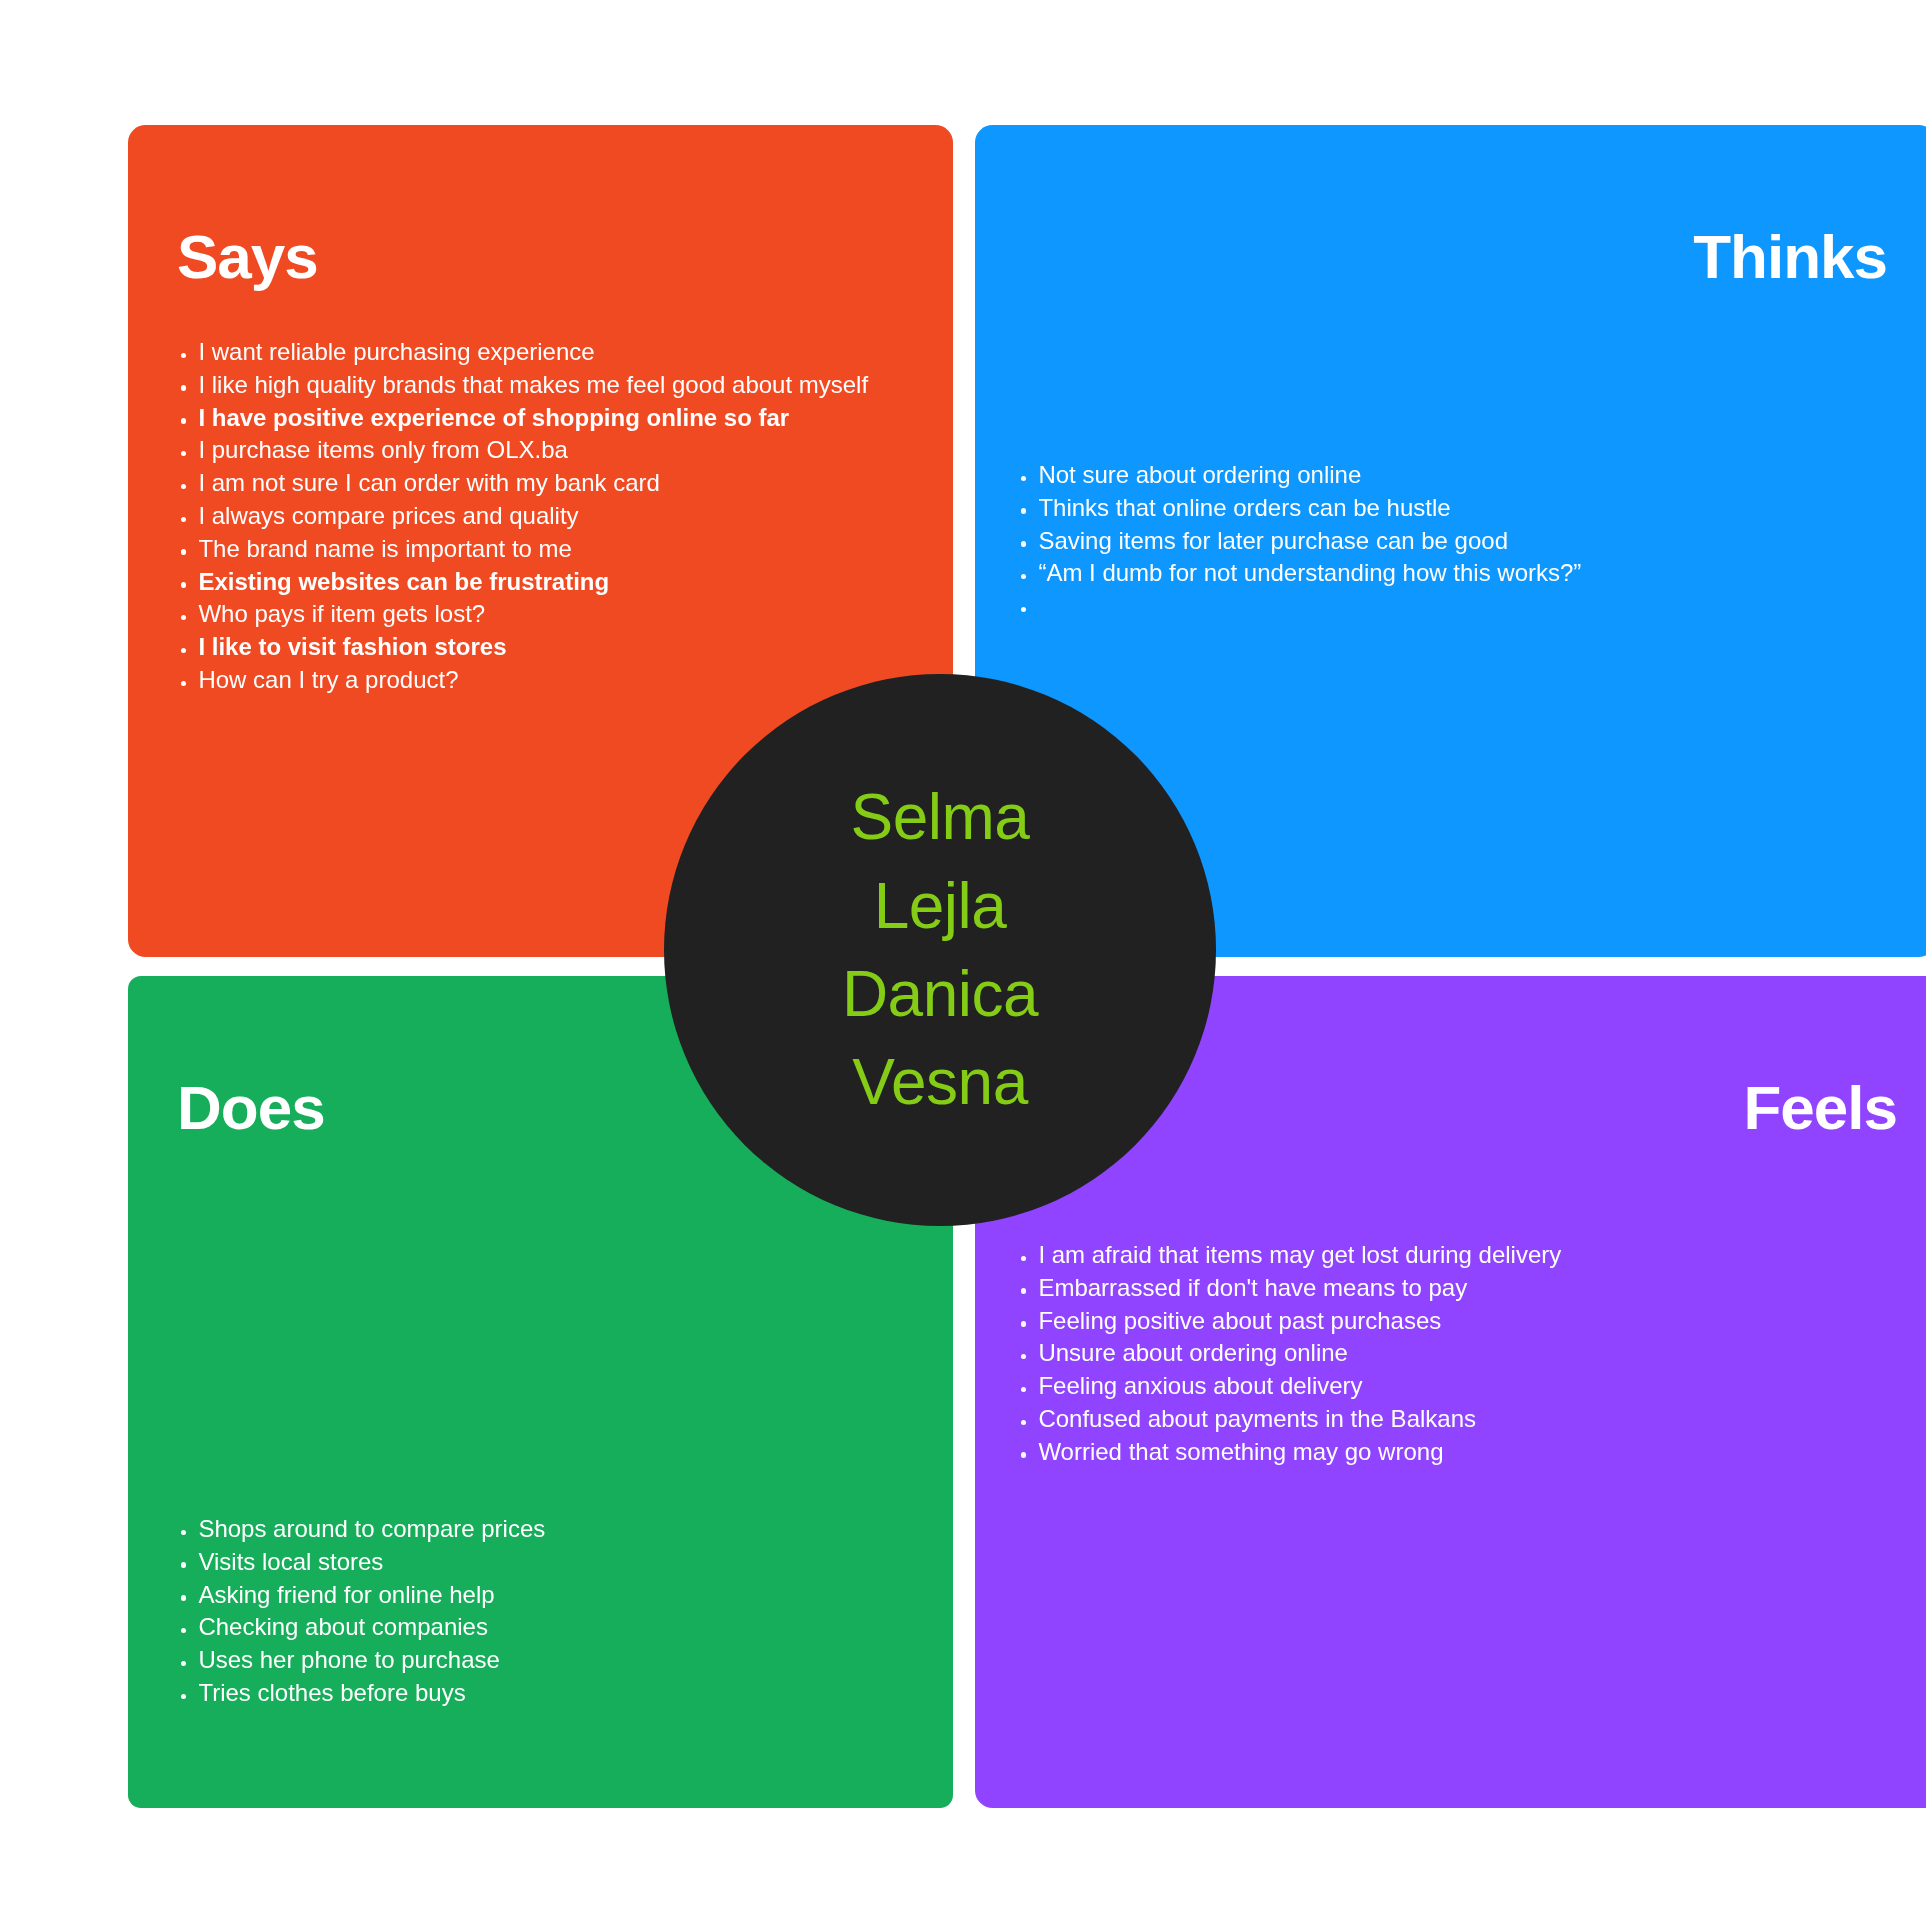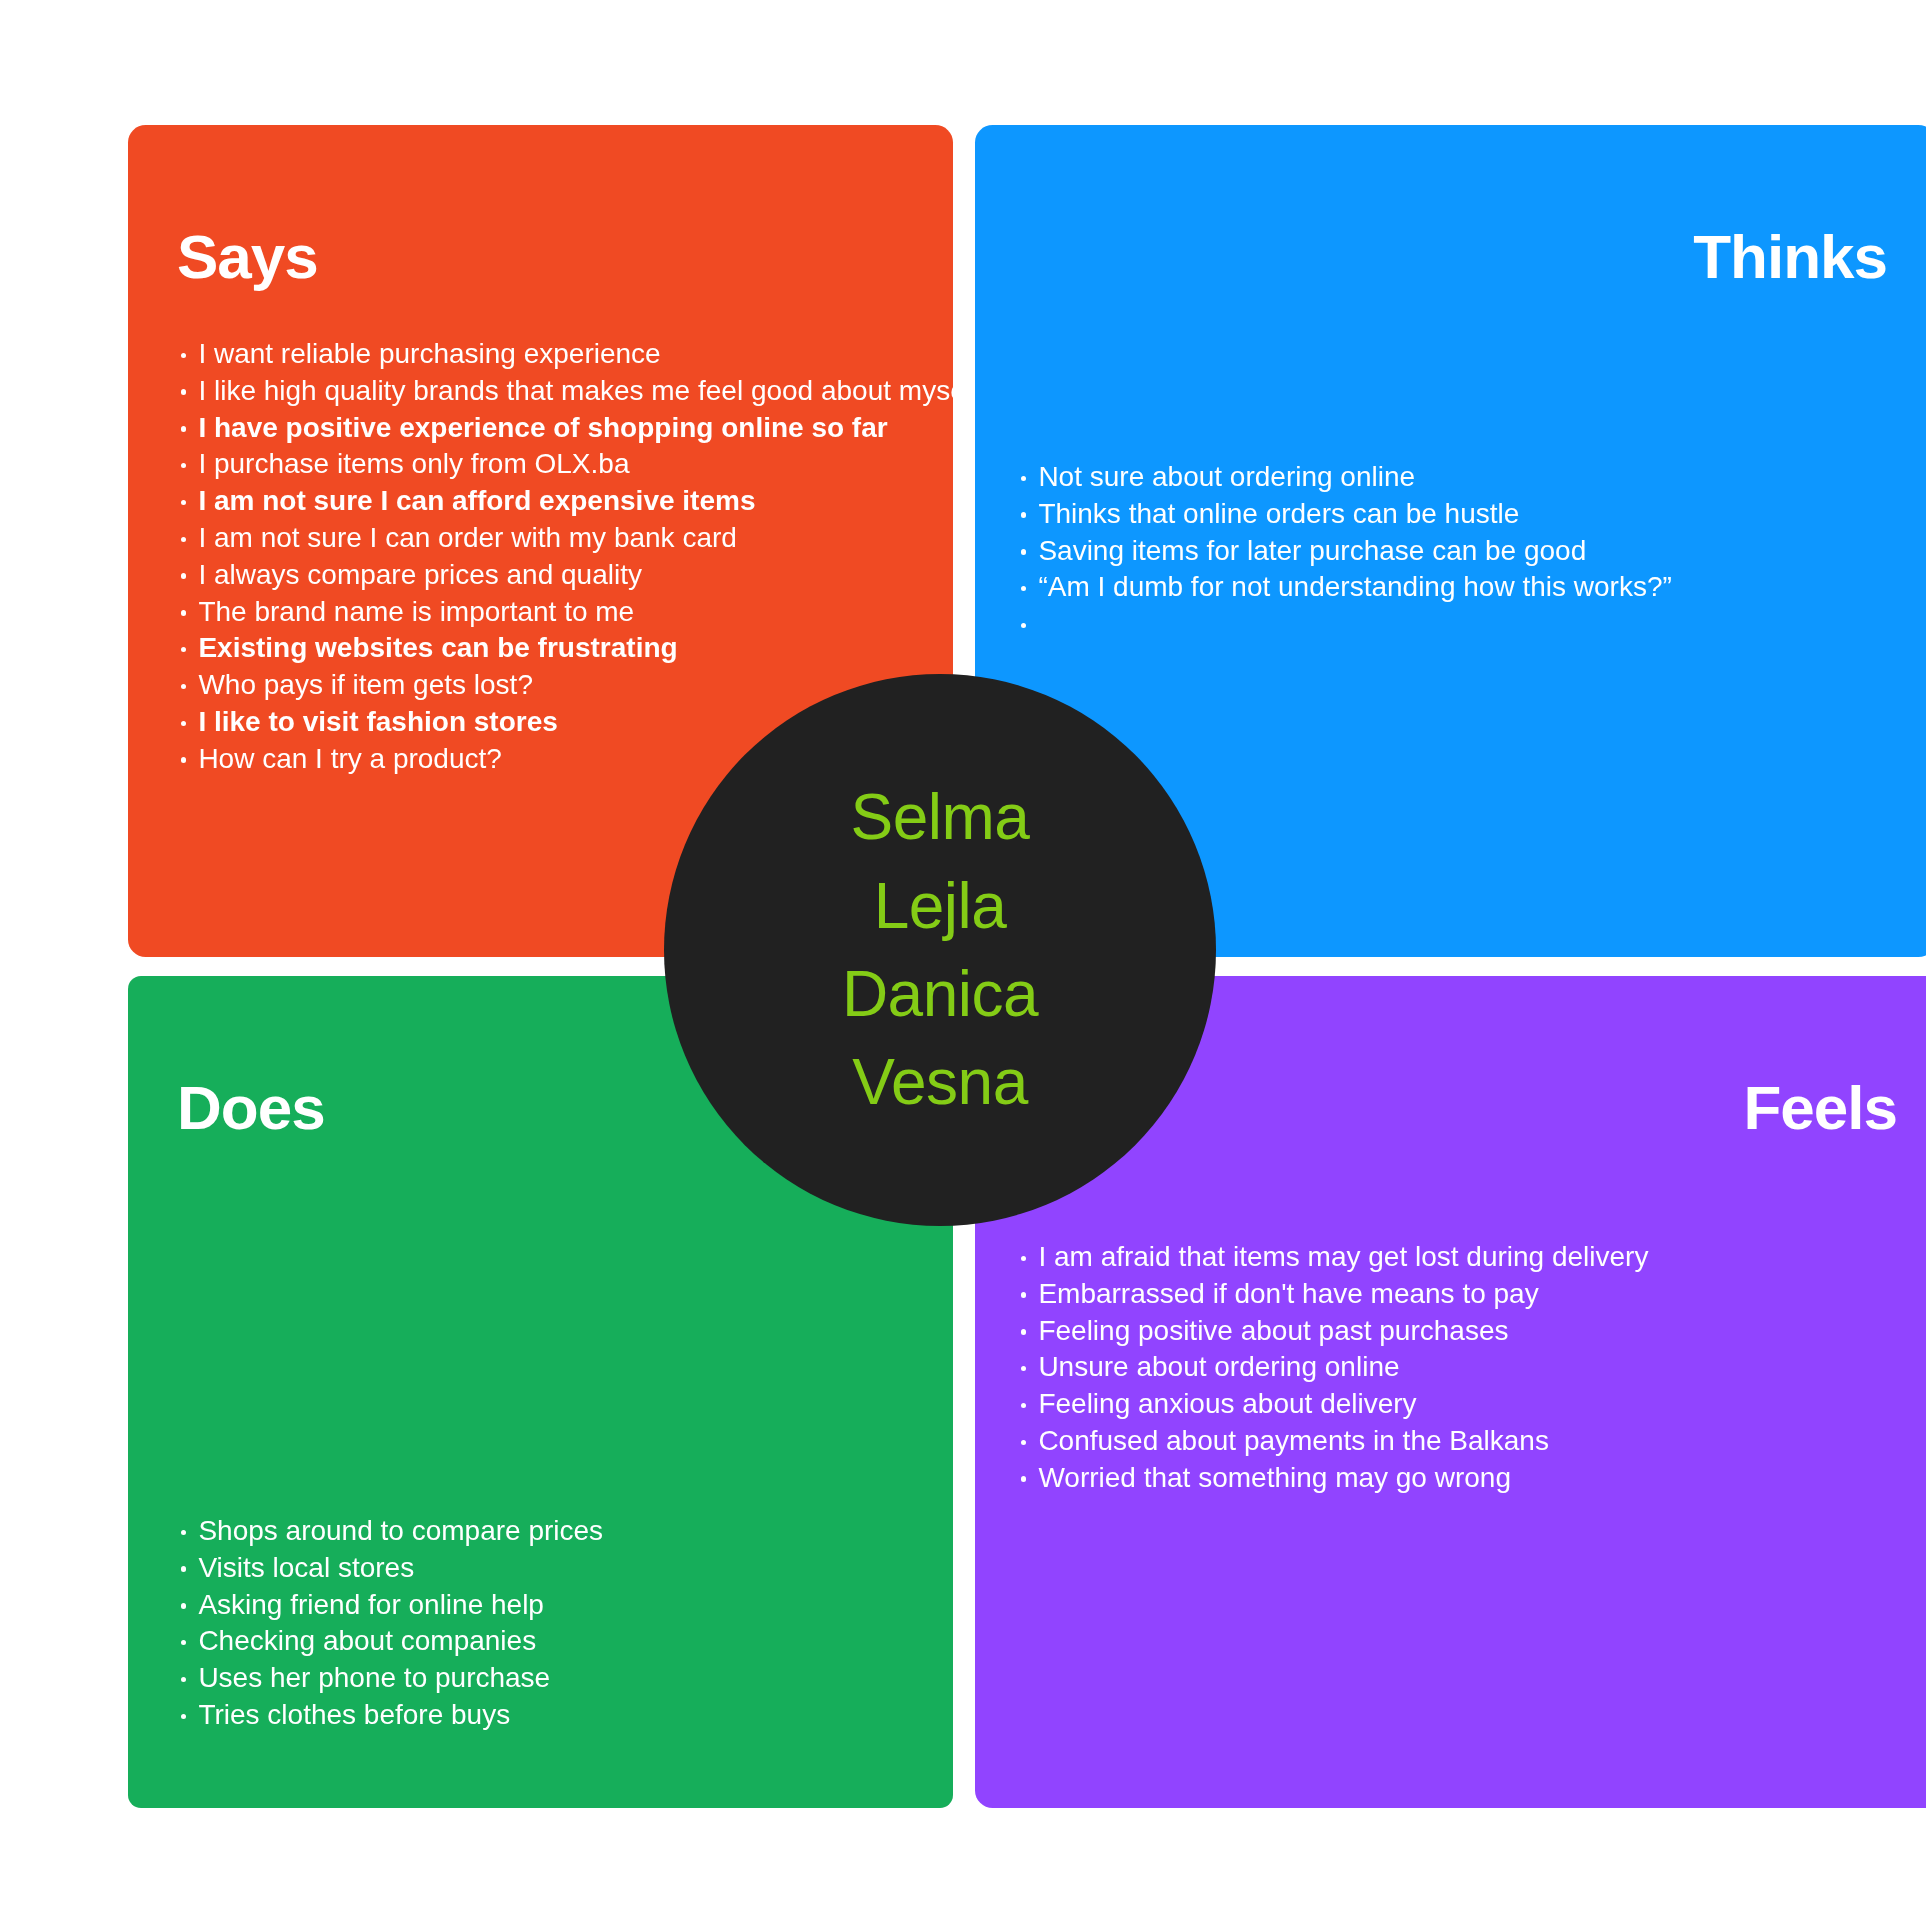--- a/index.html
+++ b/index.html
@@ -81,21 +81,21 @@
 
   .bullet-list {
     position: absolute;
     margin: 0;
     padding: 0;
     list-style: none;
   }
   .bullet-list li {
     position: relative;
     color: #ffffff;
-    font-size: 28px;
+    font-size: 24px;
     line-height: 1.0;
     padding-left: 25.4px;
     margin-bottom: 8.8px;
     white-space: nowrap;
   }
   .bullet-list li:last-child { margin-bottom: 0; }
   .bullet-list li::before {
     content: "";
     position: absolute;
     left: 7.8px;
@@ -143,21 +143,20 @@
 
 <div id="empathy-map">
 
   <section class="quadrant" id="quad-says" style="background: rgb(240, 74, 35);">
     <h2 class="quad-title title-left">Says</h2>
     <ul class="bullet-list" id="list-says">
         <li>I want reliable purchasing experience</li>
         <li>I like high quality brands that makes me feel good about myself</li>
         <li class="em">I have positive experience of shopping online so far</li>
         <li>I purchase items only from OLX.ba</li>
-        <li class="em">I am not sure I can afford expensive items</li>
         <li>I am not sure I can order with my bank card</li>
         <li>I always compare prices and quality</li>
         <li>The brand name is important to me</li>
         <li class="em">Existing websites can be frustrating</li>
         <li>Who pays if item gets lost?</li>
         <li class="em">I like to visit fashion stores</li>
         <li>How can I try a product?</li>
       </ul>
   </section>
 

